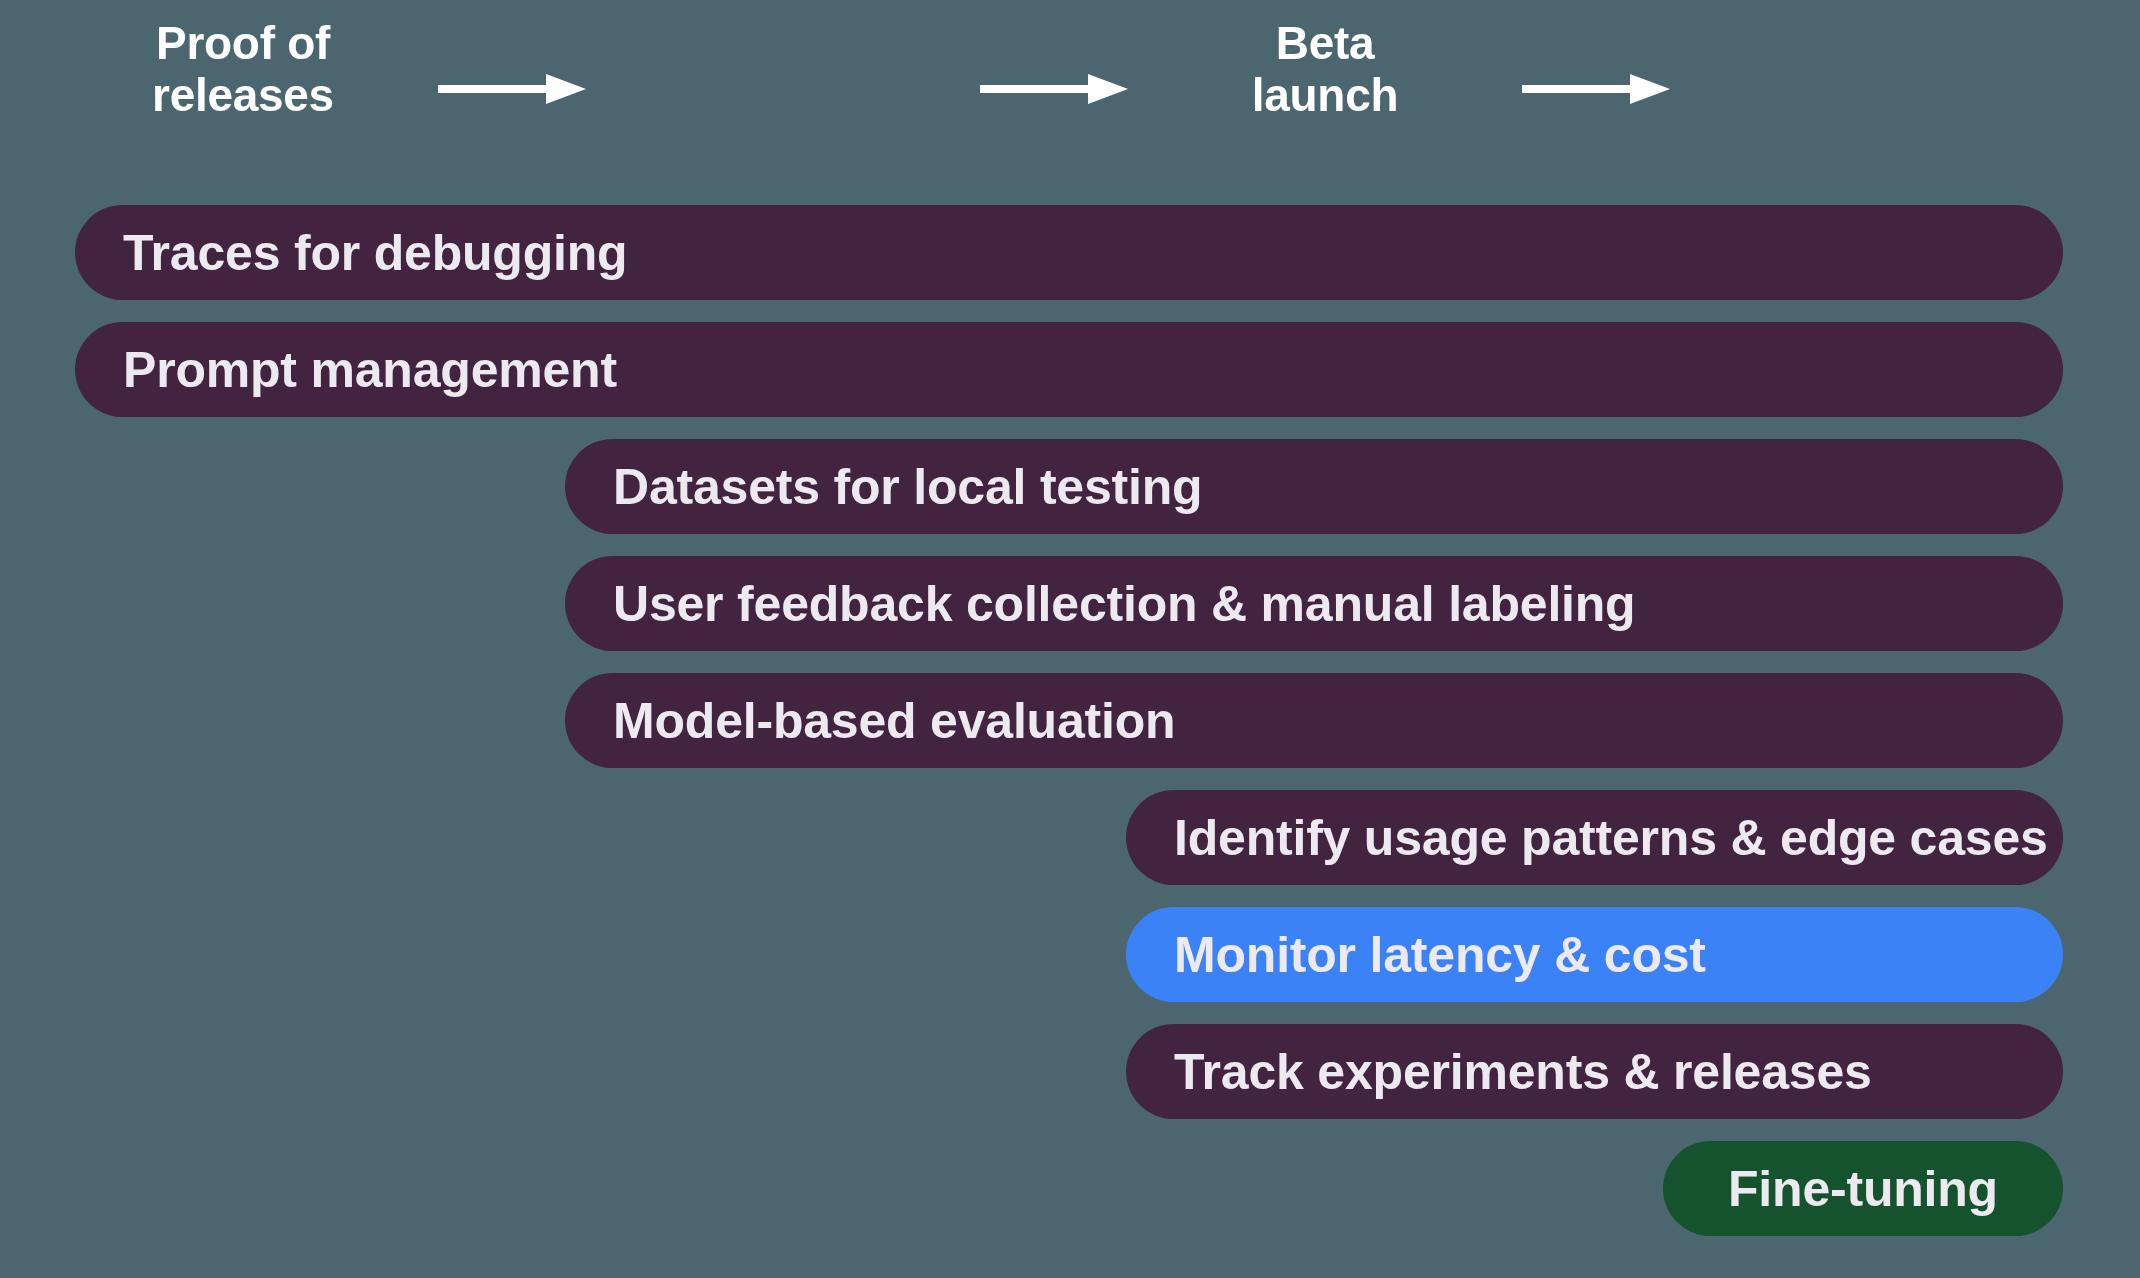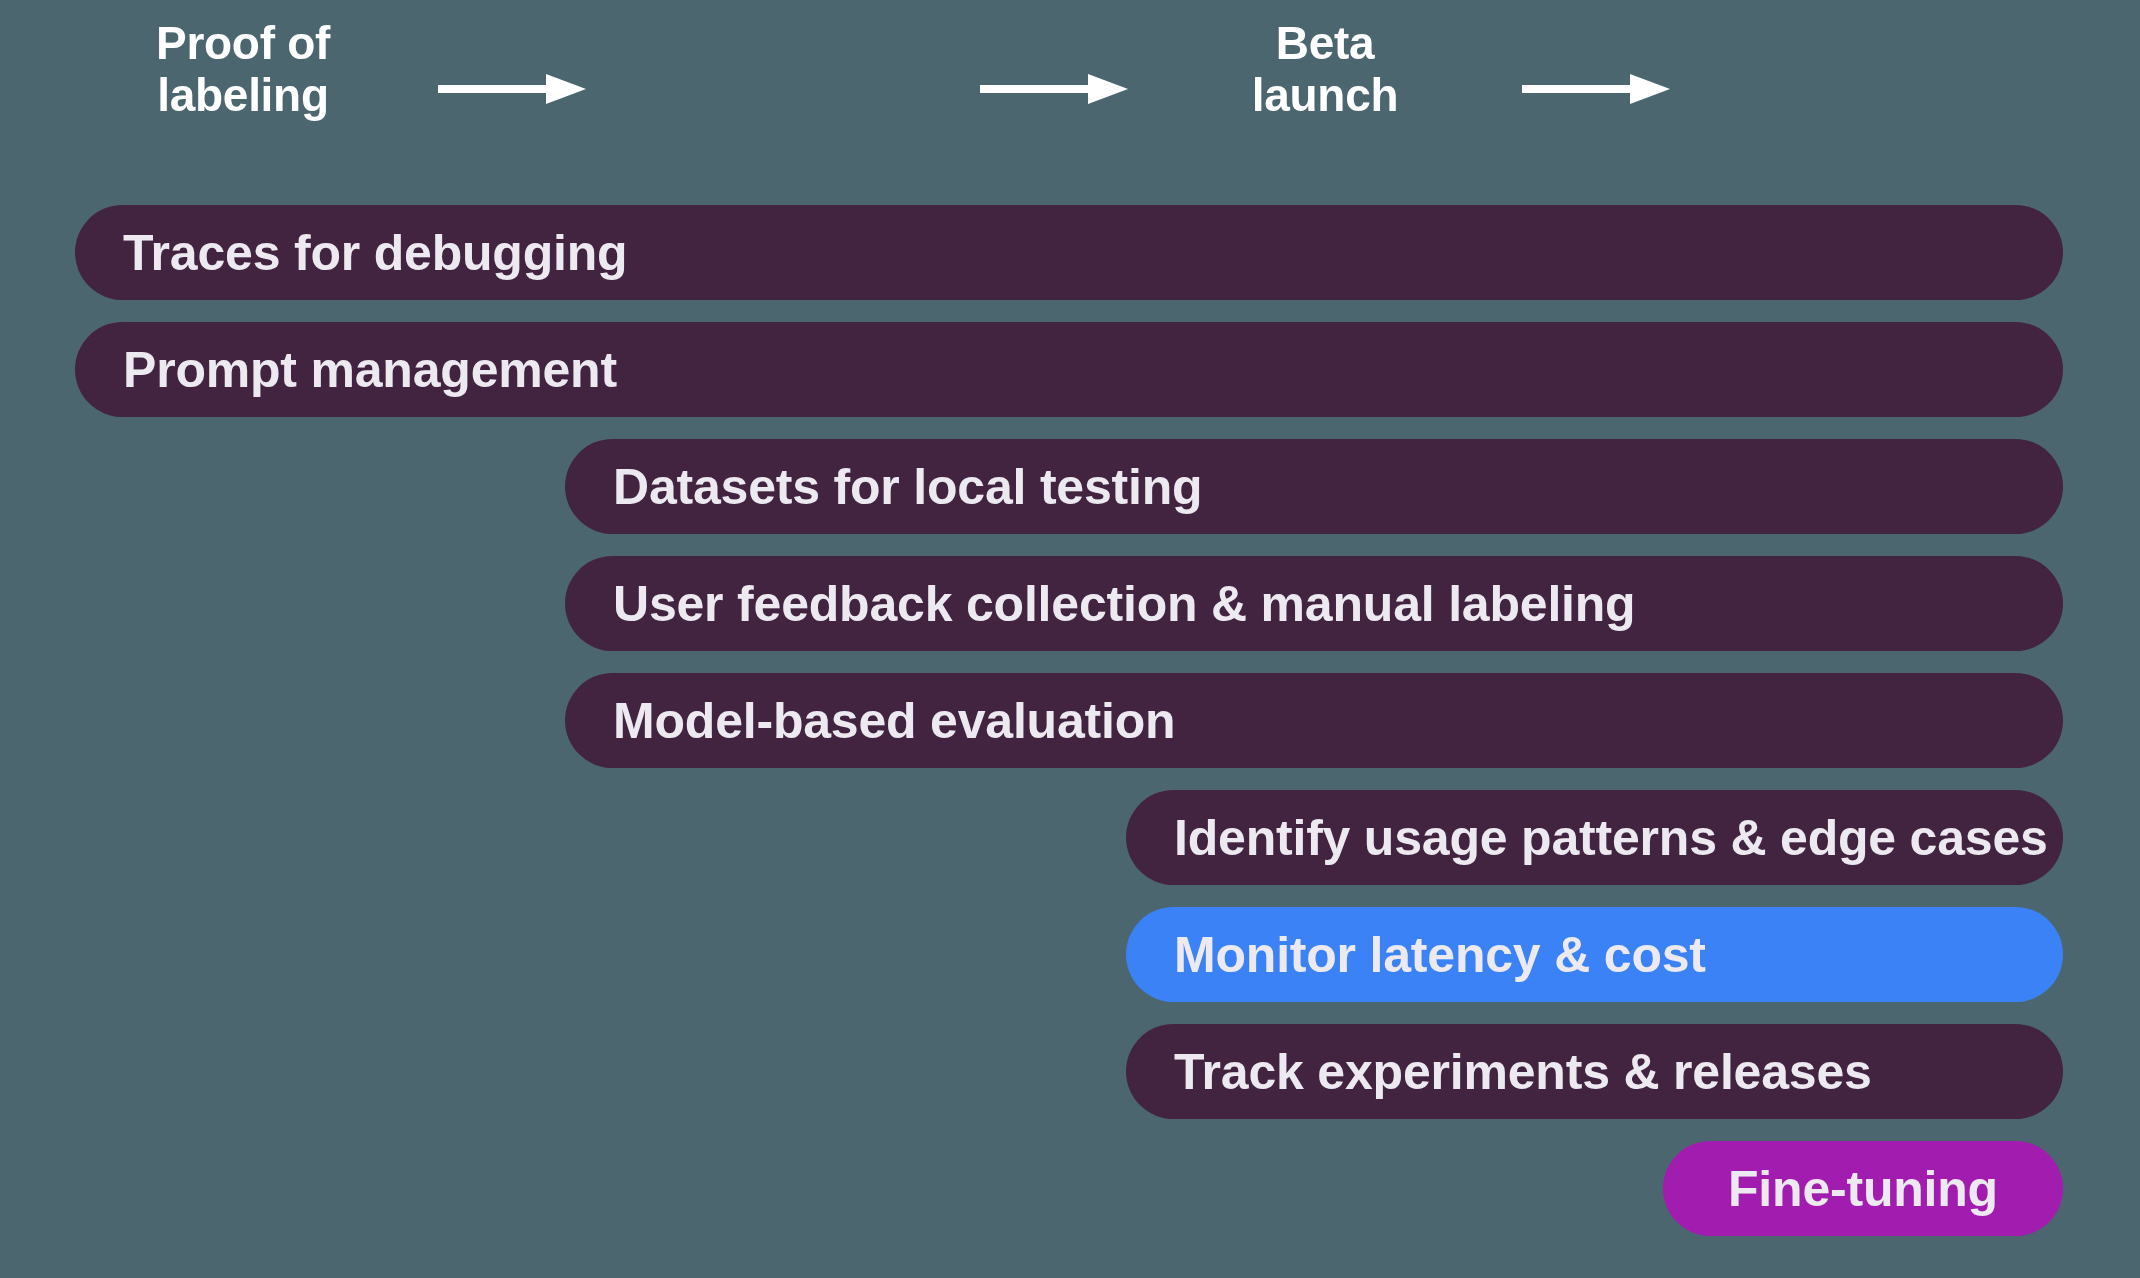--- a/index.html
+++ b/index.html
@@ -89,21 +89,21 @@
   }
 </style>
 </head>
 <body>
 
 <div id="canvas">
 
   <div class="phase-header">
 
     <div class="phase phase-0">Proof of
-labeling</div>
+releases</div>
 
     <div class="arrow arrow-0">
       <svg viewBox="0 0 148 30" xmlns="http://www.w3.org/2000/svg" aria-hidden="true">
         <rect x="0" y="11" width="118" height="8" fill="#ffffff"></rect>
         <polygon points="108,0 148,15 108,30" fill="#ffffff"></polygon>
       </svg>
     </div>
 
 
     <div class="arrow arrow-1">
@@ -144,18 +144,18 @@
       </div>
       <div class="pill" style="left: 1126px; width: 937px; top: 790px; background: rgb(66, 35, 64);">
         <span class="pill-label" style="color: rgb(236, 234, 240);">Identify usage patterns &amp; edge cases</span>
       </div>
       <div class="pill" style="left: 1126px; width: 937px; top: 907px; background: #3b82f6;">
         <span class="pill-label" style="color: rgb(236, 234, 240);">Monitor latency &amp; cost</span>
       </div>
       <div class="pill" style="left: 1126px; width: 937px; top: 1024px; background: rgb(66, 35, 64);">
         <span class="pill-label" style="color: rgb(236, 234, 240);">Track experiments &amp; releases</span>
       </div>
-      <div class="pill pill-centered" style="left: 1663px; width: 400px; top: 1141px; background: #a21caf;">
+      <div class="pill pill-centered" style="left: 1663px; width: 400px; top: 1141px; background: #14532d;">
         <span class="pill-label" style="color: rgb(236, 234, 240);">Fine-tuning</span>
       </div>
     </div>
 
 </div>
 
 </body></html>

